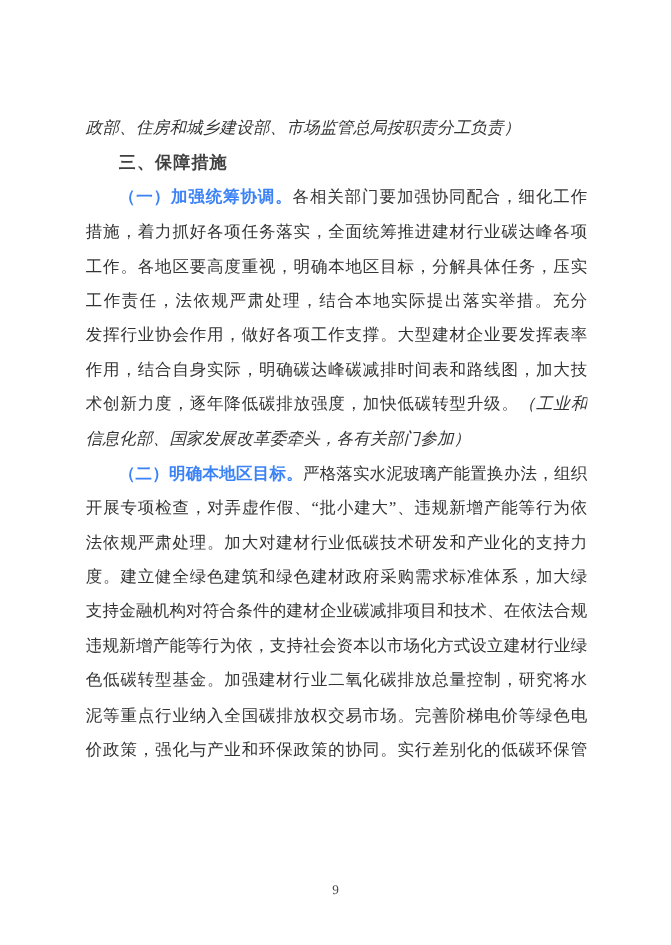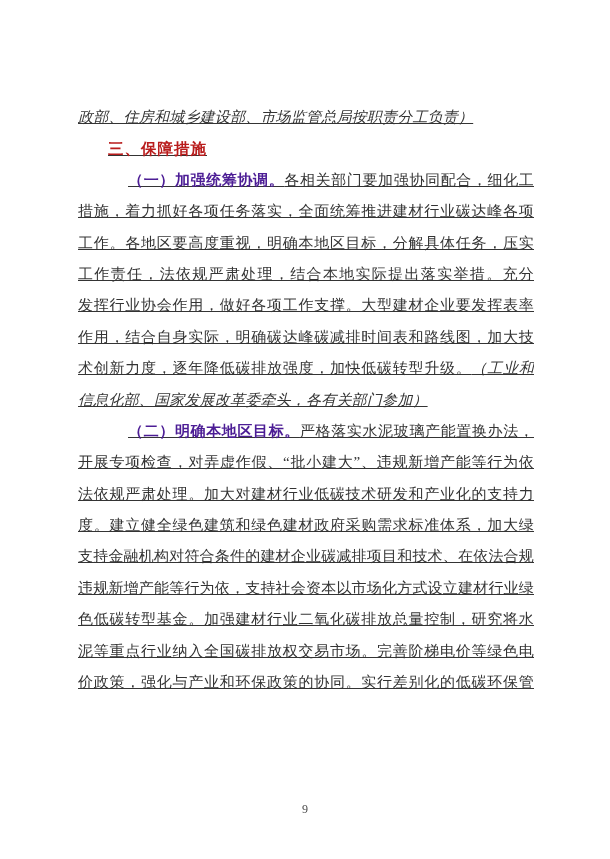--- a/index.html
+++ b/index.html
@@ -17,21 +17,20 @@
     left: 0; top: 0;
     width: 610px; height: 859px;
     background: #ffffff;
   }
   .doc-body {
     position: absolute;
     left: 78px;
     top: 102px;
     width: 456px;
     color: #343434;
-    text-decoration: underline;
   }
   .line {
     height: 31.4px;
     line-height: 31.4px;
     font-size: 15px;
     white-space: nowrap;
     letter-spacing: 0.2px;
   }
   .line.justify {
     white-space: normal;
@@ -41,28 +40,27 @@
   }
   .line.indent {
     text-indent: 2em;
   }
   .seg-regular { }
   .seg-kai {
     font-style: italic;
   }
   .seg-lead {
     font-weight: 700;
-    color: #4c1d95;
-    margin-left: 20px;
+    color: #3b82f6;
   }
   .seg-heading {
     font-weight: 700;
     font-family: "Liberation Sans", "DejaVu Sans", sans-serif;
     font-size: 15.5px;
-    color: #b91c1c;
+    color: #404040;
     letter-spacing: 1px;
   }
   .page-number {
     position: absolute;
     left: 0;
     top: 802px;
     width: 610px;
     text-align: center;
     font-size: 12px;
     color: #4a4a4a;

